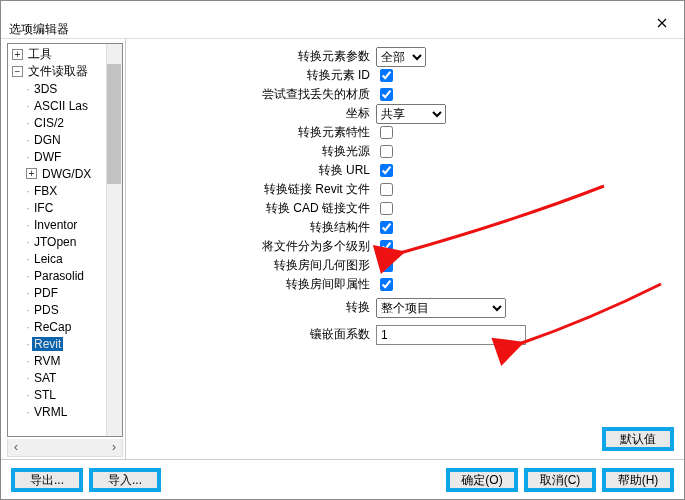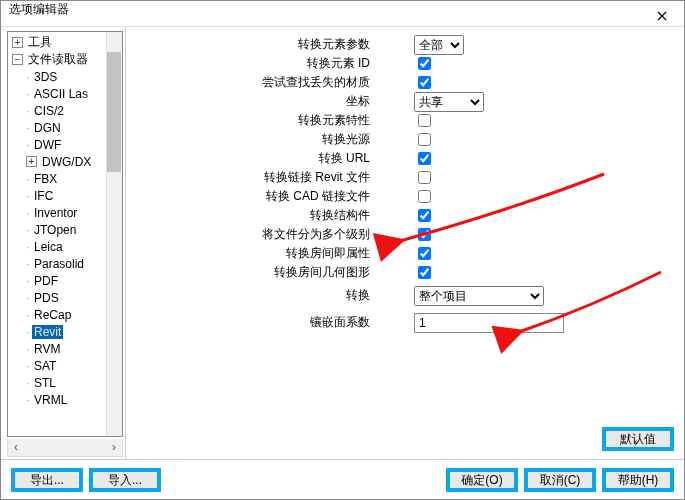--- a/index.html
+++ b/index.html
@@ -1,18 +1,18 @@
 <!DOCTYPE html>
 <html><head>
 <meta charset="utf-8">
 <style>
   * { box-sizing: border-box; font-family: "Microsoft YaHei", "SimSun", sans-serif; font-size: 12px; }
   body { margin: 0; background: #fff; }
   .window { width: 685px; height: 500px; background: #fff; border: 1px solid #888; display: flex; flex-direction: column; }
-  .titlebar { height: 26px; display: flex; align-items: flex-start; padding: 0 0 0 8px; border-bottom: 1px solid #ddd; }
+  .titlebar { height: 38px; display: flex; align-items: flex-end; padding: 0 0 0 8px; border-bottom: 1px solid #ddd; }
   .titlebar-title { flex: 1; }
   .titlebar-close { width: 45px; height: 30px; display: flex; align-items: center; justify-content: center; cursor: pointer; }
   .body { flex: 1; display: flex; overflow: hidden; }
   .sidebar { width: 125px; display: flex; flex-direction: column; border-right: 1px solid #ccc; }
   .tree { flex: 1; overflow: hidden; position: relative; border: 1px solid #888; margin: 4px 2px 2px 6px; background: #fff; }
   .tree-inner { padding: 2px 0; }
   .tree-scrollbar { position: absolute; right: 0; top: 0; bottom: 0; width: 16px; background: #f0f0f0; border-left: 1px solid #ddd; }
   .tree-thumb { position: absolute; right: 1px; top: 20px; width: 14px; height: 120px; background: #c2c2c2; border-radius: 0; }
   .hscroll { height: 18px; background: #f0f0f0; margin: 0 2px 2px 6px; border:1px solid #ddd; border-top:none; position:relative; }
   .hscroll .l { position:absolute; left:0; top:0; width:16px; height:16px; display:flex; align-items:center; justify-content:center; color:#555; }
@@ -20,21 +20,21 @@
   .tree-node { display: flex; align-items: center; height: 17px; padding-left: 4px; white-space: nowrap; cursor: default; }
   .tree-toggle { width: 11px; height: 11px; border: 1px solid #888; margin-right: 3px; display: flex; align-items: center; justify-content: center; font-size: 10px; line-height: 1; color: #333; background:#fff; }
   .tree-spacer { width: 14px; display:inline-block; }
   .tree-conn { color:#999; margin-right:2px; }
   .tree-label { padding: 0 2px; }
   .tree-label.selected { background: #0a64ad; color: #e5e5e5; }
   .indent1 { padding-left: 18px; }
   .content { flex: 1; position: relative; padding: 8px 22px 0 0; overflow: hidden; }
   .form-row { display: flex; align-items: center; height: 19px; margin-bottom: 0; }
   .form-label { width: 250px; text-align: right; padding-right: 6px; color: #000; }
-  .form-ctrl { flex: 1; display:flex; align-items:center;margin-left:38px; }
+  .form-ctrl { flex: 1; display:flex; align-items:center; }
   .chk { width: 13px; height: 13px; }
   select.sel { height: 20px; font-size: 12px; }
   .sel-sm { width: 50px; }
   .sel-md { width: 70px; }
   .sel-lg { width: 130px; }
   input.num { width: 150px; height: 20px; padding: 0 4px; border:1px solid #888; }
   .arrow { position: absolute; pointer-events: none; }
   .arrow svg { overflow: visible; }
   .bottom-right { position: absolute; right: 10px; bottom: 8px; }
   .btn { height: 24px; min-width: 72px; padding: 0 10px; background: #e9e9e9; border: 4px solid #0ea5e9; cursor: pointer; }
@@ -220,27 +220,27 @@
             <input type="checkbox" class="chk" checked="" style="">
           </div>
         </div>
       <div class="form-row">
           <div class="form-label">将文件分为多个级别</div>
           <div class="form-ctrl">
             <input type="checkbox" class="chk" checked="" style="">
           </div>
         </div>
       <div class="form-row">
+          <div class="form-label">转换房间几何图形</div>
+          <div class="form-ctrl">
+            <input type="checkbox" class="chk" checked="" style="">
+          </div>
+        </div>
+      <div class="form-row">
           <div class="form-label">转换房间即属性</div>
-          <div class="form-ctrl">
-            <input type="checkbox" class="chk" checked="" style="">
-          </div>
-        </div>
-      <div class="form-row">
-          <div class="form-label">转换房间几何图形</div>
           <div class="form-ctrl">
             <input type="checkbox" class="chk" checked="" style="">
           </div>
         </div>
       <div class="form-row" style="margin-top:4px;">
           <div class="form-label">转换</div>
           <div class="form-ctrl">
             <select class="sel sel-lg"><option>整个项目</option></select>
           </div>
         </div>

